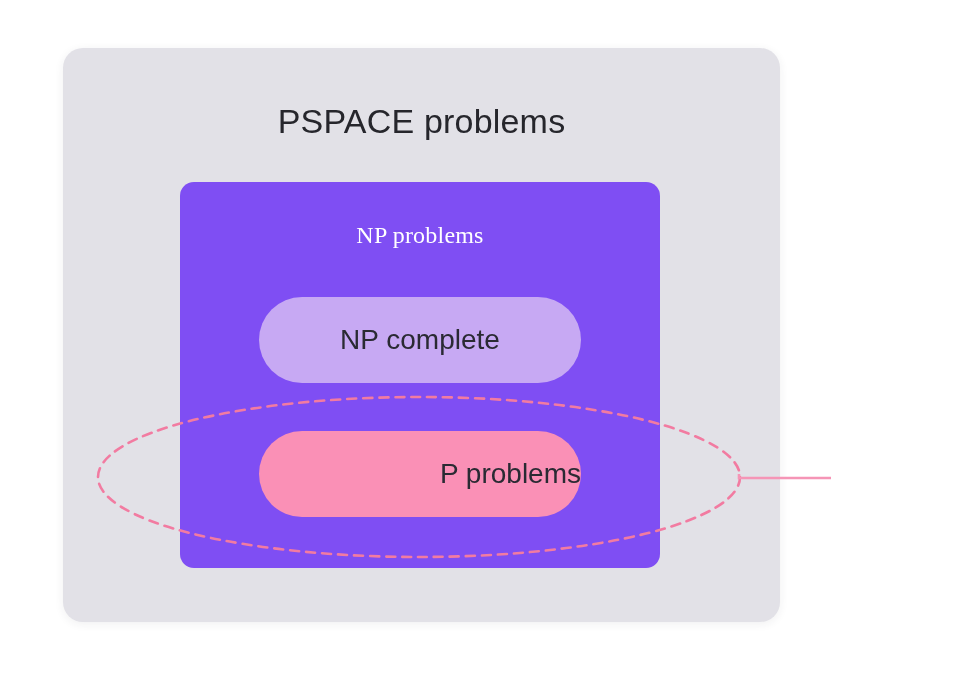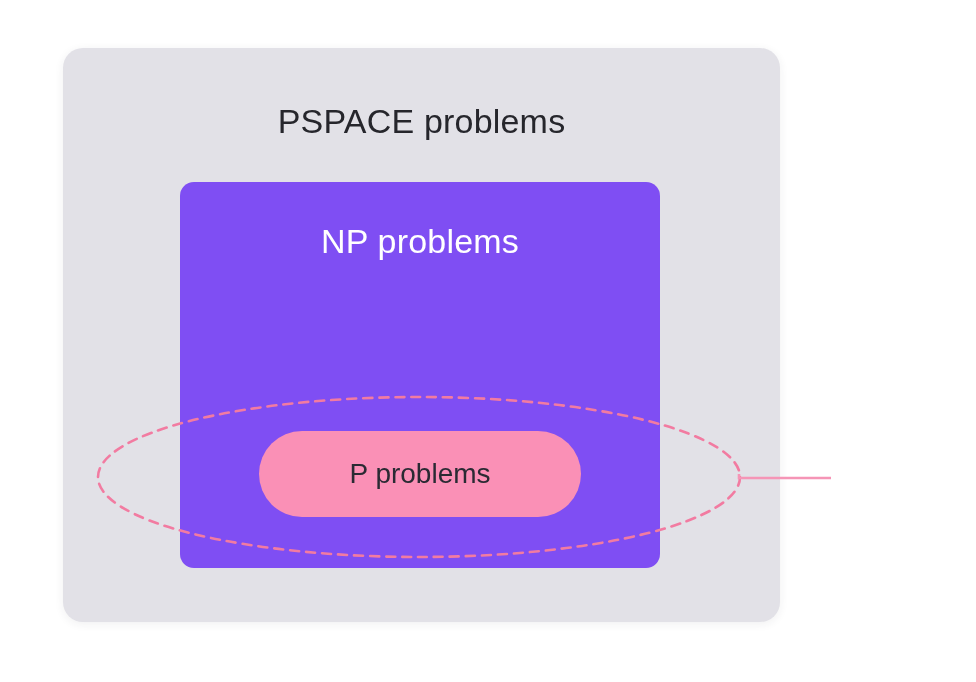--- a/index.html
+++ b/index.html
@@ -59,24 +59,25 @@
     height: 386px;
     background: var(--np-bg);
     border-radius: 14px;
   }
   .np-title {
     position: absolute;
     left: 0;
     top: 40px;
     width: 100%;
     text-align: center;
-    font-size: 34px;
+    font-size: 24px;
     font-weight: 500;
     letter-spacing: 0.2px;
     color: var(--np-text);
+    font-family: Liberation Serif, serif;
   }
   .pill {
     position: absolute;
     left: 79px;
     width: 322px;
     height: 86px;
     border-radius: 43px;
     display: flex;
     align-items: center;
     justify-content: center;
@@ -85,20 +86,21 @@
   }
   .pill-np-complete {
     top: 115px;
     background: var(--np-complete-bg);
     color: var(--np-complete-text);
   }
   .pill-p {
     top: 249px;
     background: var(--p-bg);
     color: var(--p-text);
+    justify-content: flex-end;
   }
   .overlay-svg {
     position: absolute;
     left: 0;
     top: 0;
     width: 976px;
     height: 682px;
     pointer-events: none;
   }
   .bqp-ellipse {
@@ -127,20 +129,23 @@
 <body>
 
 <div class="canvas">
 
   <div class="pspace-box"></div>
   <div class="pspace-title">PSPACE problems</div>
 
   <div class="np-box">
     <div class="np-title">NP problems</div>
 
+    <div class="pill pill-np-complete">
+      <span>NP complete</span>
+    </div>
 
     <div class="pill pill-p">
       <span>P problems</span>
     </div>
   </div>
 
   <svg class="overlay-svg" viewBox="0 0 976 682" xmlns="http://www.w3.org/2000/svg">
     <ellipse class="bqp-ellipse" cx="419" cy="477" rx="321" ry="80"></ellipse>
     <polyline class="bqp-connector" points="739,474 739,478 831,478"></polyline>
   </svg>

